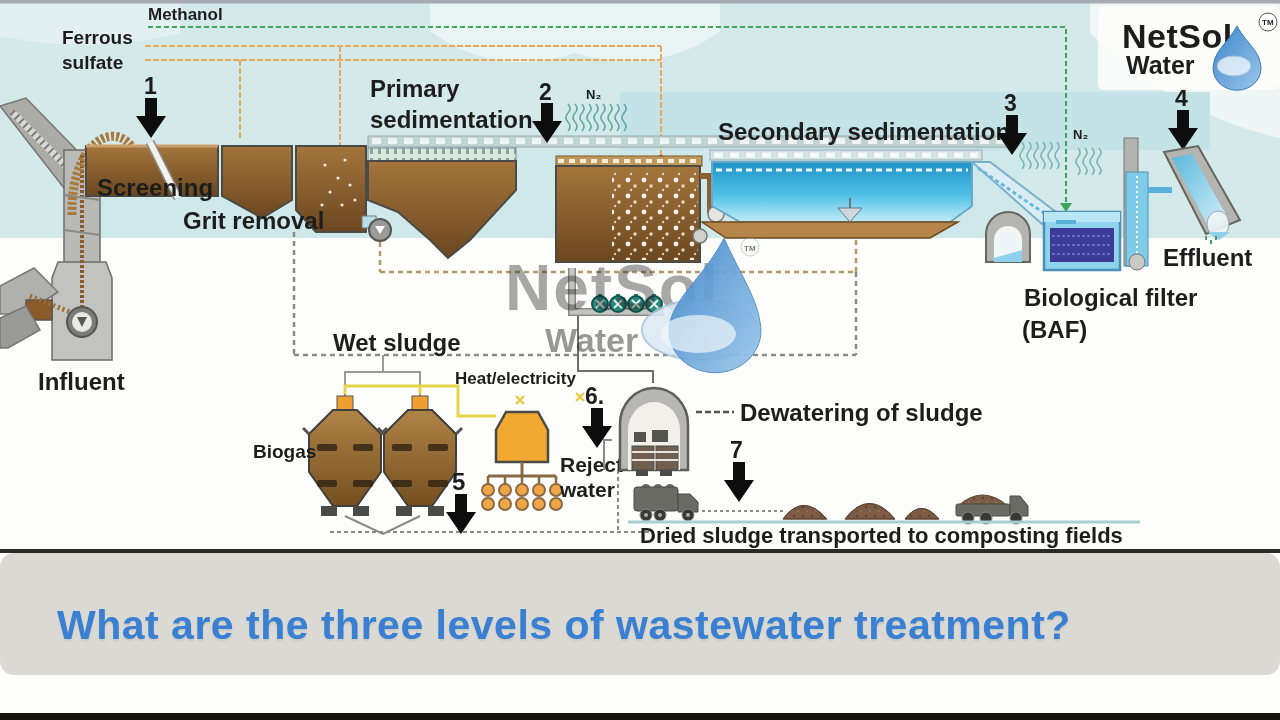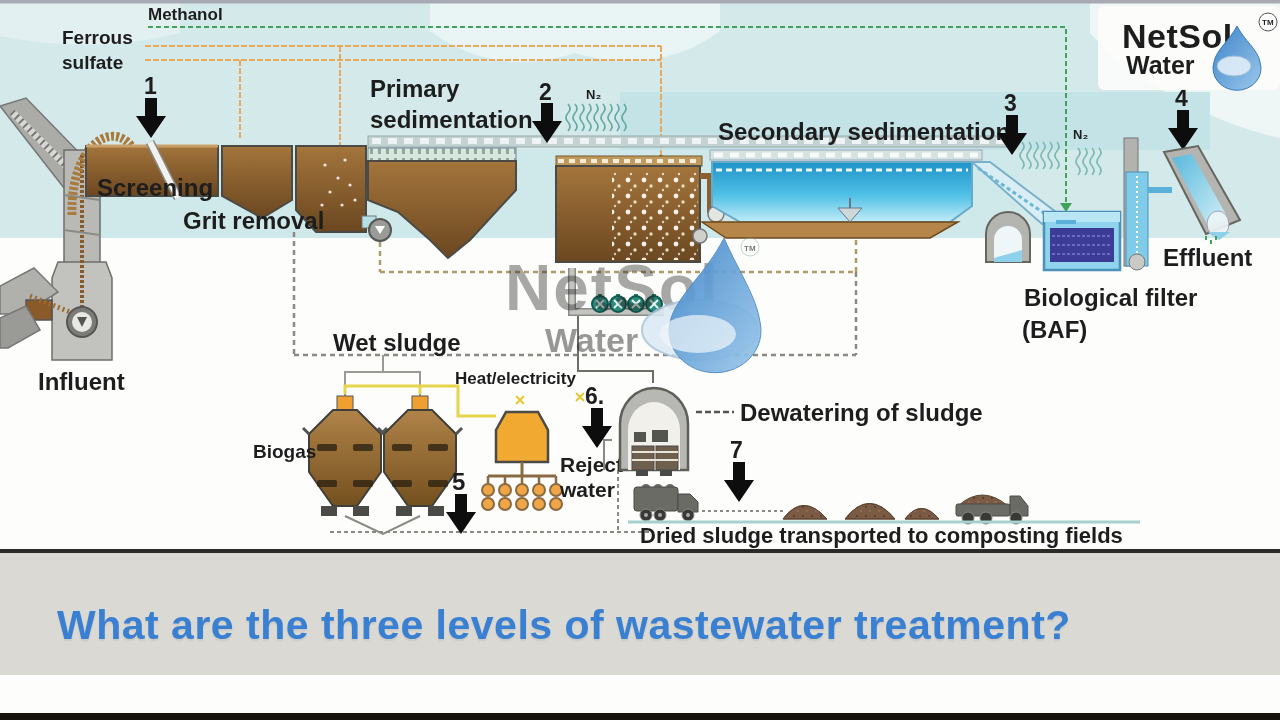--- a/index.html
+++ b/index.html
@@ -1,20 +1,20 @@
 <!DOCTYPE html>
 <html><head>
 <meta charset="utf-8">
 <style>
   html,body{margin:0;padding:0;background:#ffffff;}
   .stage{position:relative;width:1280px;height:720px;overflow:hidden;background:#fdfdfc;
          font-family:"Liberation Sans",sans-serif;padding-left:12px;}
   svg.diagram{position:absolute;top:0;left:0;display:block;}
   svg text{font-family:"Liberation Sans",sans-serif;font-weight:700;fill:#1d1d1d;}
-  .caption-band{position:absolute;top:553px;left:0;width:1280px;height:122px;background:#dbd9d3;}
+  .caption-band{position:absolute;top:553px;left:0;width:1280px;height:122px;background:#dbd9d3;border-radius:14px;}
   .caption-band h1{margin:0;padding:50px 0 0 57px;font-size:41px;font-weight:700;
                    color:#3a80d2;letter-spacing:0.5px;line-height:1.1;
                    text-shadow:0 2px 2px rgba(0,0,0,0.07);}
   .bottom-strip{position:absolute;left:0;bottom:0;width:1280px;height:7px;background:#16130d;}
 </style>
 </head>
 <body>
 
 <div class="stage">
 <svg class="diagram" width="1280" height="553" viewBox="0 0 1280 553">

